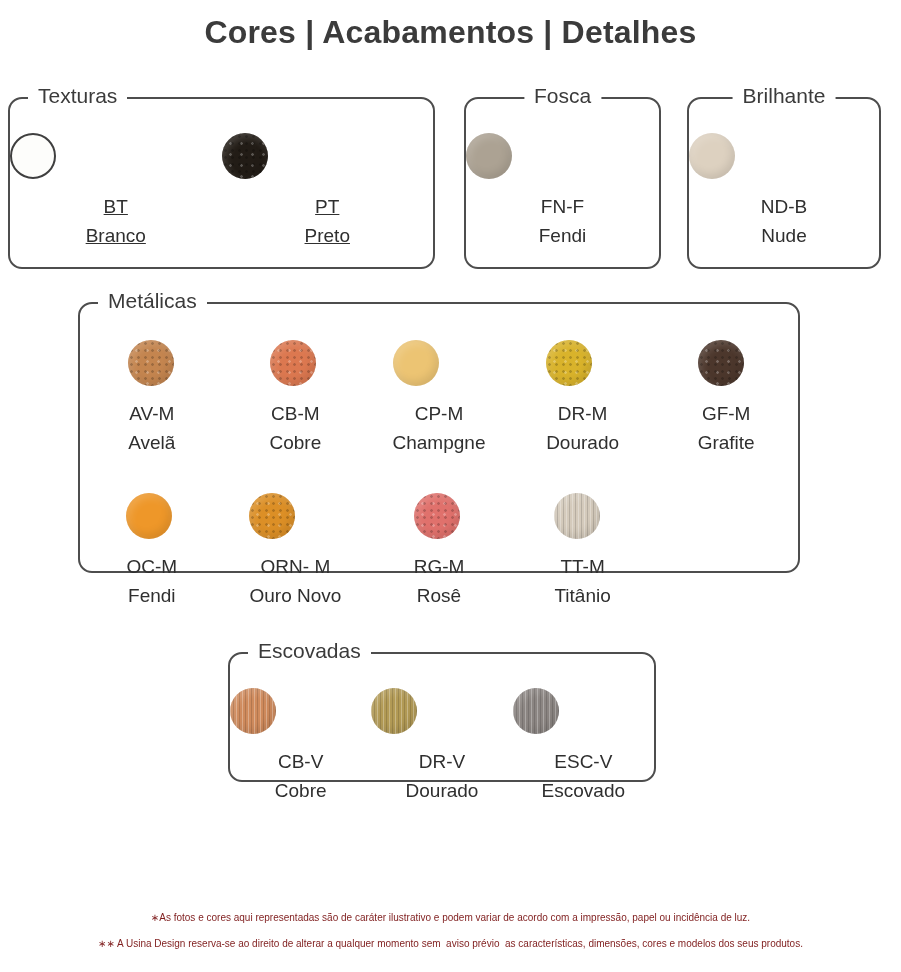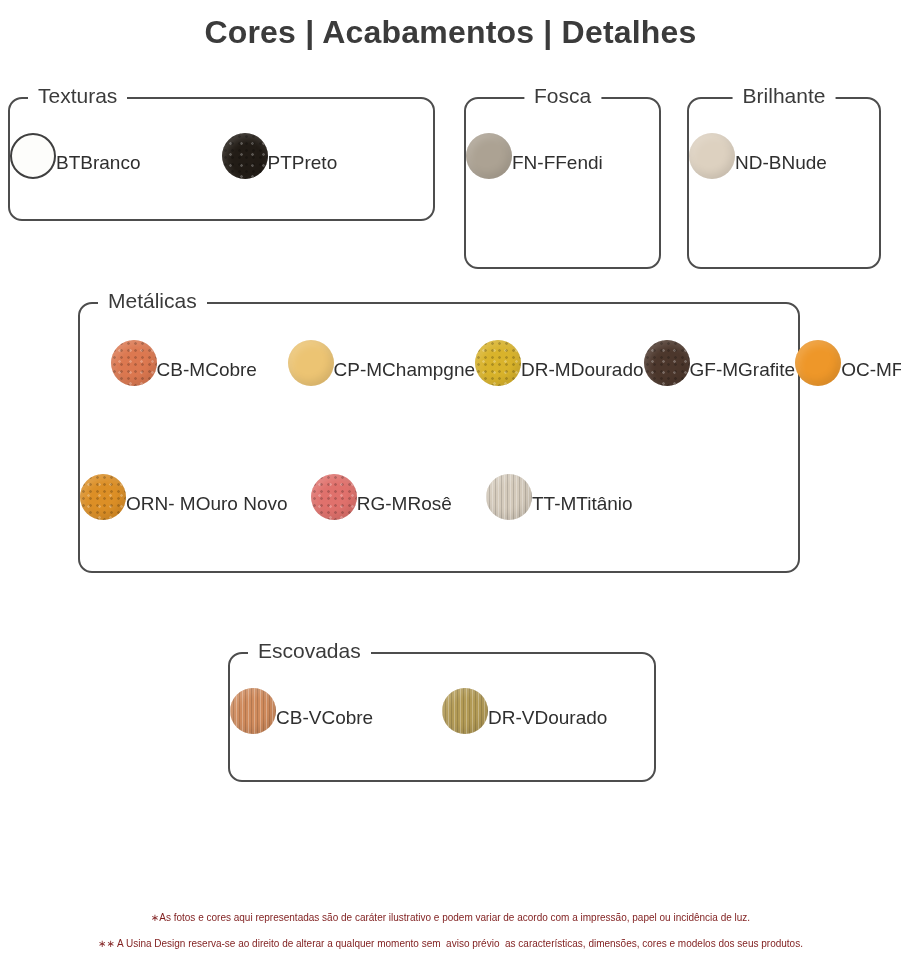--- a/index.html
+++ b/index.html
@@ -26,33 +26,33 @@
   .legend {
     position:absolute; top:-15px;
     background:#ffffff;
     padding:0 10px;
     font-size:21px; color:#3b3b3b;
     white-space:nowrap;
   }
   .legend.left   { left:18px; }
   .legend.center { left:50%; transform:translateX(-50%); }
 
-  #box-texturas  { left:8px;   top:97px;  width:427px; height:124px; }
+  #box-texturas  { left:8px;   top:97px;  width:427px; height:172px;text-decoration:underline; }
   #box-fosca     { left:464px; top:97px;  width:197px; height:172px; }
   #box-brilhante { left:687px; top:97px;  width:194px; height:172px; }
   #box-metalicas { left:78px;  top:302px; width:722px; height:271px; }
   #box-escovadas { left:228px; top:652px; width:428px; height:130px; }
 
   .cells { width:100%; height:100%; }
   .cells.flex { display:flex; justify-content:space-around; align-items:flex-start; padding-top:34px; }
   .cells.grid {
     display:grid; grid-template-columns:repeat(5,1fr);
     row-gap:36px; padding-top:36px; align-items:start; justify-items:center;
   }
-  .cell { display:flex; flex-direction:row; align-items:center; flex:1; }
+  .cell { display:flex; flex-direction:column; flex:1; }
 
   .sw {
     position:relative; display:block;
     width:46px; height:46px; border-radius:50%;
     margin-bottom:13px;
     box-shadow:inset -3px -4px 8px rgba(0,0,0,0.10), inset 3px 4px 8px rgba(255,255,255,0.18);
   }
   .sw::after { content:""; position:absolute; inset:0; border-radius:50%; }
   .sw.outline { border:2px solid #3f3f3f; box-shadow:none; }
   .sw.speckle::after {
@@ -120,20 +120,25 @@
         <span class="code">ND-B</span>
         <span class="name">Nude</span>
       </div>
     </div>
 </div>
 
 <div class="box" id="box-metalicas">
   <span class="legend left">Metálicas</span>
   <div class="cells grid">
       <div class="cell">
+        <span class="sw speckle" style="background: rgb(196, 133, 79);"></span>
+        <span class="code">AV-M</span>
+        <span class="name">Avelã</span>
+      </div>
+      <div class="cell">
         <span class="sw speckle" style="background: rgb(220, 120, 80);"></span>
         <span class="code">CB-M</span>
         <span class="name">Cobre</span>
       </div>
       <div class="cell">
         <span class="sw flat" style="background: rgb(236, 196, 115);"></span>
         <span class="code">CP-M</span>
         <span class="name">Champgne</span>
       </div>
       <div class="cell">
@@ -175,19 +180,24 @@
       <div class="cell">
         <span class="sw brushed" style="background: rgb(207, 138, 92);"></span>
         <span class="code">CB-V</span>
         <span class="name">Cobre</span>
       </div>
       <div class="cell">
         <span class="sw brushed" style="background: rgb(178, 154, 85);"></span>
         <span class="code">DR-V</span>
         <span class="name">Dourado</span>
       </div>
+      <div class="cell">
+        <span class="sw brushed" style="background: rgb(139, 133, 130);"></span>
+        <span class="code">ESC-V</span>
+        <span class="name">Escovado</span>
+      </div>
     </div>
 </div>
 
 <div class="footer">
   <p class="footnote">∗As fotos e cores aqui representadas são de caráter ilustrativo e podem variar de acordo com a impressão, papel ou incidência de luz.</p>
   <p class="footnote">∗∗ A Usina Design reserva-se ao direito de alterar a qualquer momento sem  aviso prévio  as características, dimensões, cores e modelos dos seus produtos.</p>
 </div>
 
 </body></html>

